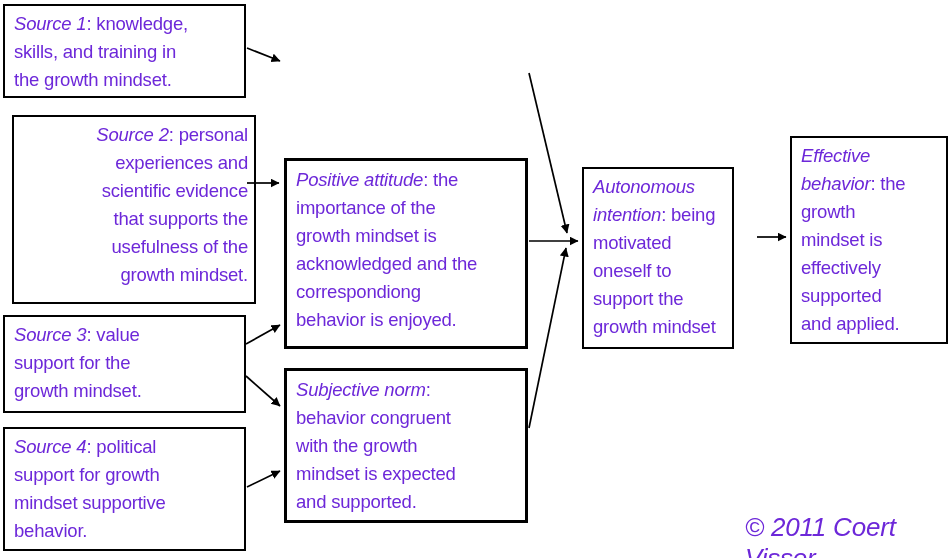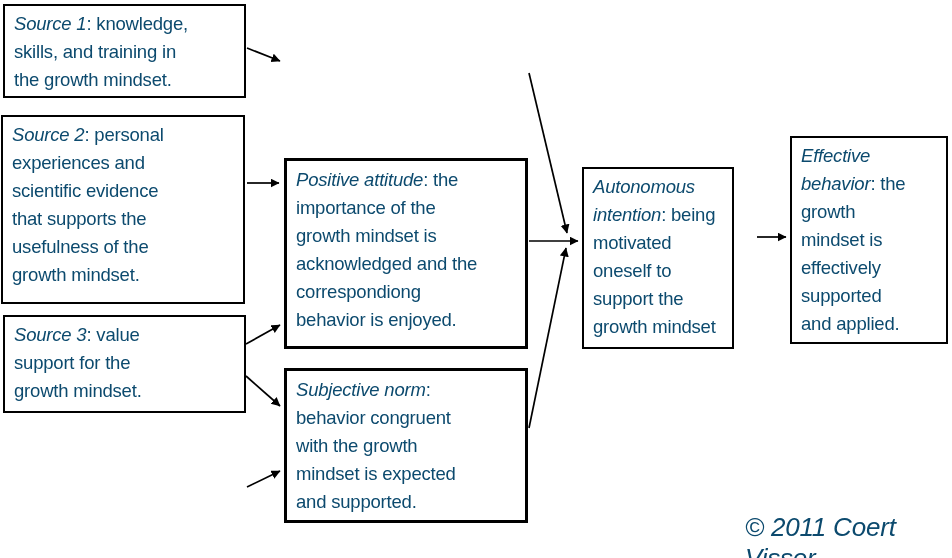--- a/index.html
+++ b/index.html
@@ -5,21 +5,21 @@
   html, body {
     margin: 0;
     padding: 0;
     background: #ffffff;
   }
   #canvas {
     position: relative;
     width: 952px;
     height: 558px;
     background: #ffffff;
-    color: #0c4a6e;
+    color: #6d28d9;
     font-family: "Liberation Sans", "DejaVu Sans", sans-serif;
     overflow: hidden;
   }
   .box {
     position: absolute;
     box-sizing: border-box;
     background: #ffffff;
     border: 2px solid #000000;
     padding: 4px 6px 0 9px;
     font-size: 18.5px;
@@ -61,35 +61,41 @@
 <body>
 
 <div id="canvas">
 
   <div class="box" style="left:3px; top:4px; width:243px; height:94px;">
     <span class="it">Source 1</span><span class="body">: knowledge,
 skills, and training in
 the growth mindset.</span>
   </div>
 
-  <div class="box" style="left:1px; top:115px; width:244px; height:189px;">
+  <div class="box" style="left:12px; top:115px; width:244px; height:189px;text-align:right;">
     <span class="it">Source 2</span><span class="body">: personal
 experiences and
 scientific evidence
 that supports the
 usefulness of the
 growth mindset.</span>
   </div>
 
   <div class="box" style="left:3px; top:315px; width:243px; height:98px;">
     <span class="it">Source 3</span><span class="body">: value
 support for the
 growth mindset.</span>
   </div>
 
+  <div class="box" style="left:3px; top:427px; width:243px; height:124px;">
+    <span class="it">Source 4</span><span class="body">: political
+support for growth
+mindset supportive
+behavior.</span>
+  </div>
 
 
   <div class="box thick" style="left:284px; top:158px; width:244px; height:191px;">
     <span class="it">Positive attitude</span><span class="body">: the
 importance of the
 growth mindset is
 acknowledged and the
 correspondiong
 behavior is enjoyed.</span>
   </div>

